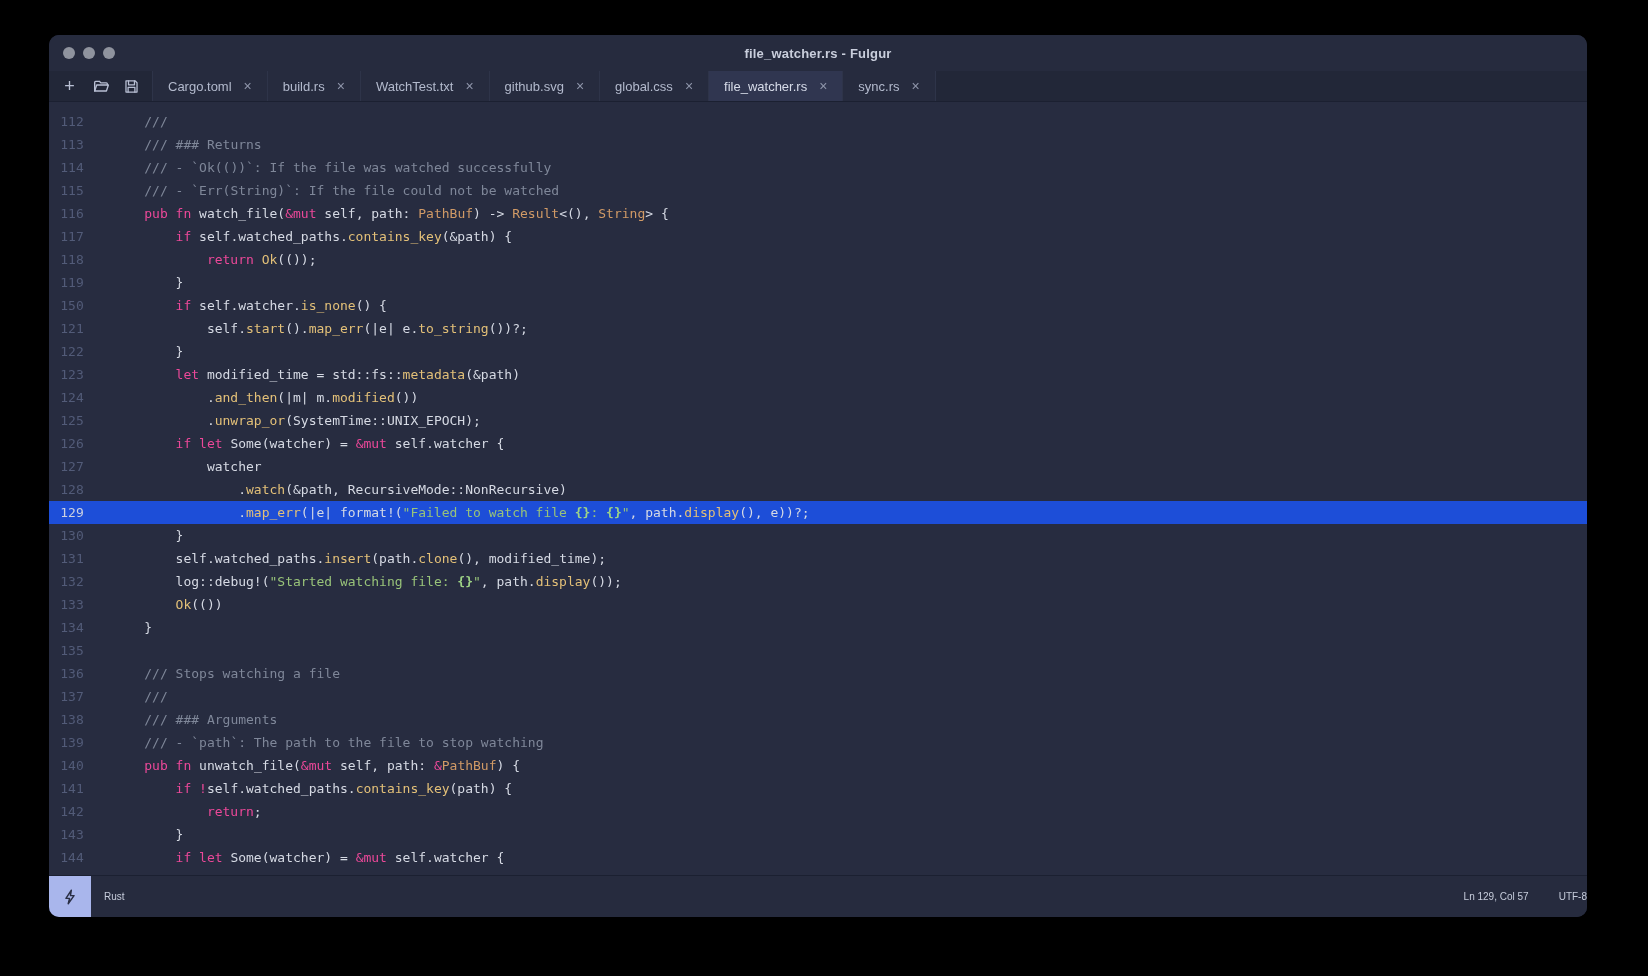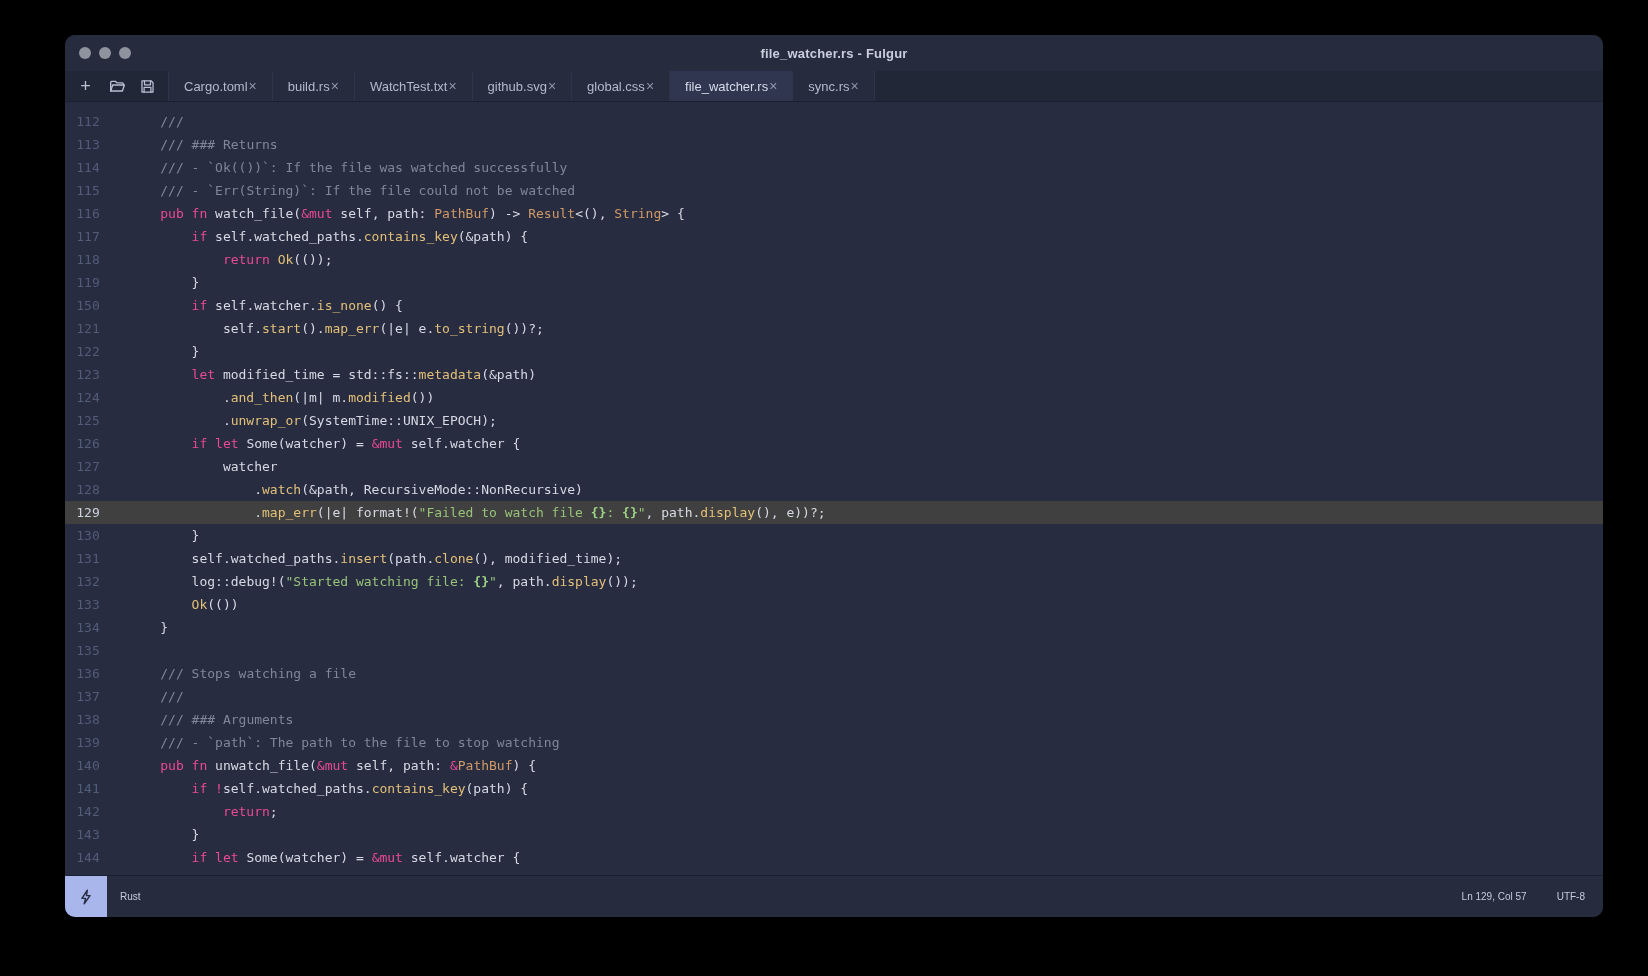--- a/index.html
+++ b/index.html
@@ -1,63 +1,63 @@
 <!DOCTYPE html>
 <html><head>
 <meta charset="utf-8">
 <style>
   html,body{margin:0;padding:0;background:#000;}
   .stage{position:relative;width:1648px;height:976px;background:#000;overflow:hidden;
          font-family:"Liberation Sans",sans-serif;}
-  .window{position:absolute;left:65px;top:35px;width:1538px;height:882px;background:#272c40;
+  .window{position:absolute;left:49px;top:35px;width:1538px;height:882px;background:#272c40;
           border-radius:10px;overflow:hidden;display:flex;flex-direction:column;
           box-shadow:0 24px 70px rgba(0,0,0,.6);}
   
   .titlebar{flex:0 0 36px;background:#262b3e;display:flex;align-items:center;position:relative;}
   .traffic{position:absolute;left:14px;top:0;height:100%;display:flex;align-items:center;gap:8px;}
   .dot{width:12px;height:12px;border-radius:50%;background:#8f939e;}
   .title{margin:0 auto;font-size:13px;font-weight:700;color:#c9cedc;letter-spacing:.2px;}
   
   .tabbar{flex:0 0 30px;background:#222738;border-bottom:1px solid #1b2031;display:flex;align-items:stretch;}
   .tab-actions{display:flex;align-items:center;padding:0 7px;gap:4px;}
   .tb-btn{width:27px;height:24px;border:none;background:transparent;color:#b9c0d4;display:flex;
           align-items:center;justify-content:center;border-radius:4px;padding:0;}
   .tb-btn svg{stroke:#b9c0d4;fill:none;stroke-width:1.5;stroke-linecap:round;stroke-linejoin:round;}
   .plus-glyph{font-size:18px;line-height:1;color:#b9c0d4;font-weight:400;}
   #tabs{display:flex;align-items:stretch;}
-  .tab{display:flex;align-items:center;gap:1px;padding:0 15px;background:#262b3e;
+  .tab{display:flex;align-items:center;gap:12px;padding:0 15px;background:#262b3e;
        border-right:1px solid #2e3449;font-size:13px;color:#b3bacd;cursor:default;}
   .tab:first-child{border-left:1px solid #2e3449;}
   .tab.active{background:#303650;color:#d7dce9;}
   .tab .close{color:#8f96ab;font-size:14px;line-height:1;}
   
   .editor{flex:1 1 auto;overflow:hidden;background:#272c40;padding-top:8px;
           font-family:"DejaVu Sans Mono",monospace;font-size:13px;line-height:23px;}
   .row{display:flex;height:23px;white-space:pre;}
-  .row.cur{background:#404040;}
+  .row.cur{background:#1d4ed8;}
   .gut{flex:0 0 46px;text-align:center;padding-right:9px;color:#525b78;}
   .row.cur .gut{color:#ccd1e0;}
   .code{display:block;flex:1;overflow:hidden;padding-left:9px;white-space:pre;}
   .ind{display:inline-block;width:4ch;}
   .ind.g{box-shadow:inset 1px 0 0 rgba(130,140,170,.18);}
   .tk-kw{color:#ec4899}
   .tk-ty{color:#d19a66}
   .tk-fn{color:#e3c078}
   .tk-str{color:#98c379}
   .tk-strb{color:#9ed486;font-weight:bold}
   .tk-cmt{color:#7f8799}
   .tk-pln{color:#d6dae4}
   
   .statusbar{flex:0 0 41px;background:#262b3e;border-top:1px solid #1b2031;display:flex;
              align-items:center;font-size:10px;color:#c6ccdb;}
   .lang-badge{width:42px;height:100%;background:#a9b6ec;display:flex;align-items:center;
               justify-content:center;flex:0 0 42px;}
   .lang-badge svg{stroke:#2a2f45;fill:none;stroke-width:1.6;stroke-linejoin:round;}
   .lang-name{margin-left:13px;}
-  .sb-right{margin-left:auto;display:flex;align-items:center;gap:30px;padding-right:18px;}
+  .sb-right{margin-left:auto;display:flex;align-items:center;gap:30px;}
 </style>
 </head>
 <body>
 
 <div class="stage">
   <div class="window">
 
     <div class="titlebar">
       <div class="traffic">
         <span class="dot"></span>

